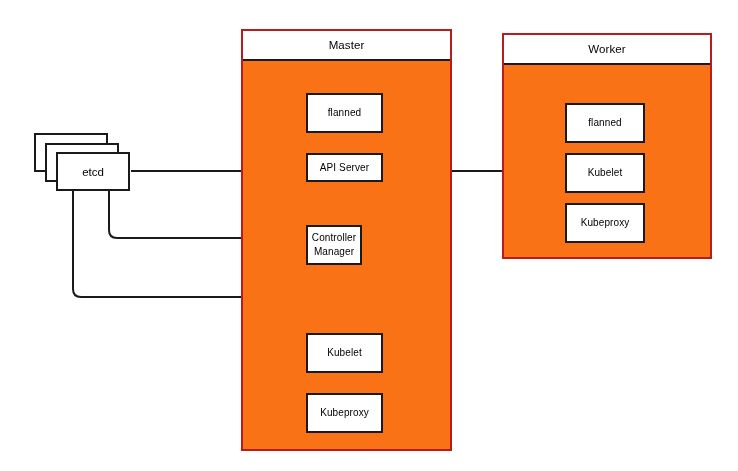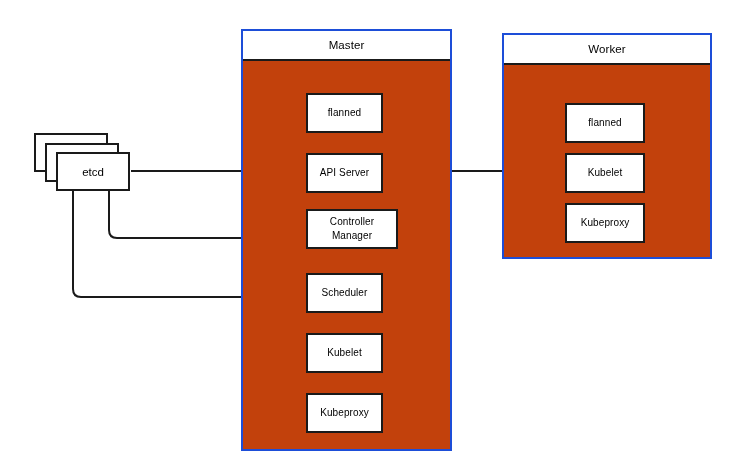--- a/index.html
+++ b/index.html
@@ -43,22 +43,22 @@
     letter-spacing: 0.1px;
   }
   .node-label {
     display: block;
     white-space: pre-line;
   }
   
   .container-frame {
     position: absolute;
     box-sizing: border-box;
-    background: #c2410c;
-    border: 2px solid #1d4ed8;
+    background: #f97316;
+    border: 2px solid #b91c1c;
   }
   .container-title {
     position: absolute;
     left: 0;
     top: 0;
     right: 0;
     height: 30px;
     box-sizing: border-box;
     border-bottom: 2px solid #1a1a1a;
     display: flex;
@@ -118,29 +118,26 @@
     </div>
   </div>
 
   <div class="container-frame" style="left:241px; top:29px; width:211px; height:422px;">
     <div class="container-title">Master</div>
     <div class="container-body">
 
       <div class="node-box" style="left:63px; top:32px; width:77px; height:40px;">
         <span class="node-label">flanned</span>
       </div>
-      <div class="node-box" style="left:63px; top:92px; width:77px; height:40px;">
+      <div class="node-box" style="left:63px; top:92px; width:77px; height:29px;">
         <span class="node-label">API Server</span>
       </div>
-      <div class="node-box" style="left:63px; top:148px; width:92px; height:40px;">
+      <div class="node-box" style="left:63px; top:164px; width:56px; height:40px;">
         <span class="node-label">Controller
 Manager</span>
-      </div>
-      <div class="node-box" style="left:63px; top:212px; width:77px; height:40px;">
-        <span class="node-label">Scheduler</span>
       </div>
       <div class="node-box" style="left:63px; top:272px; width:77px; height:40px;">
         <span class="node-label">Kubelet</span>
       </div>
       <div class="node-box" style="left:63px; top:332px; width:77px; height:40px;">
         <span class="node-label">Kubeproxy</span>
       </div>
     </div>
   </div>
 

